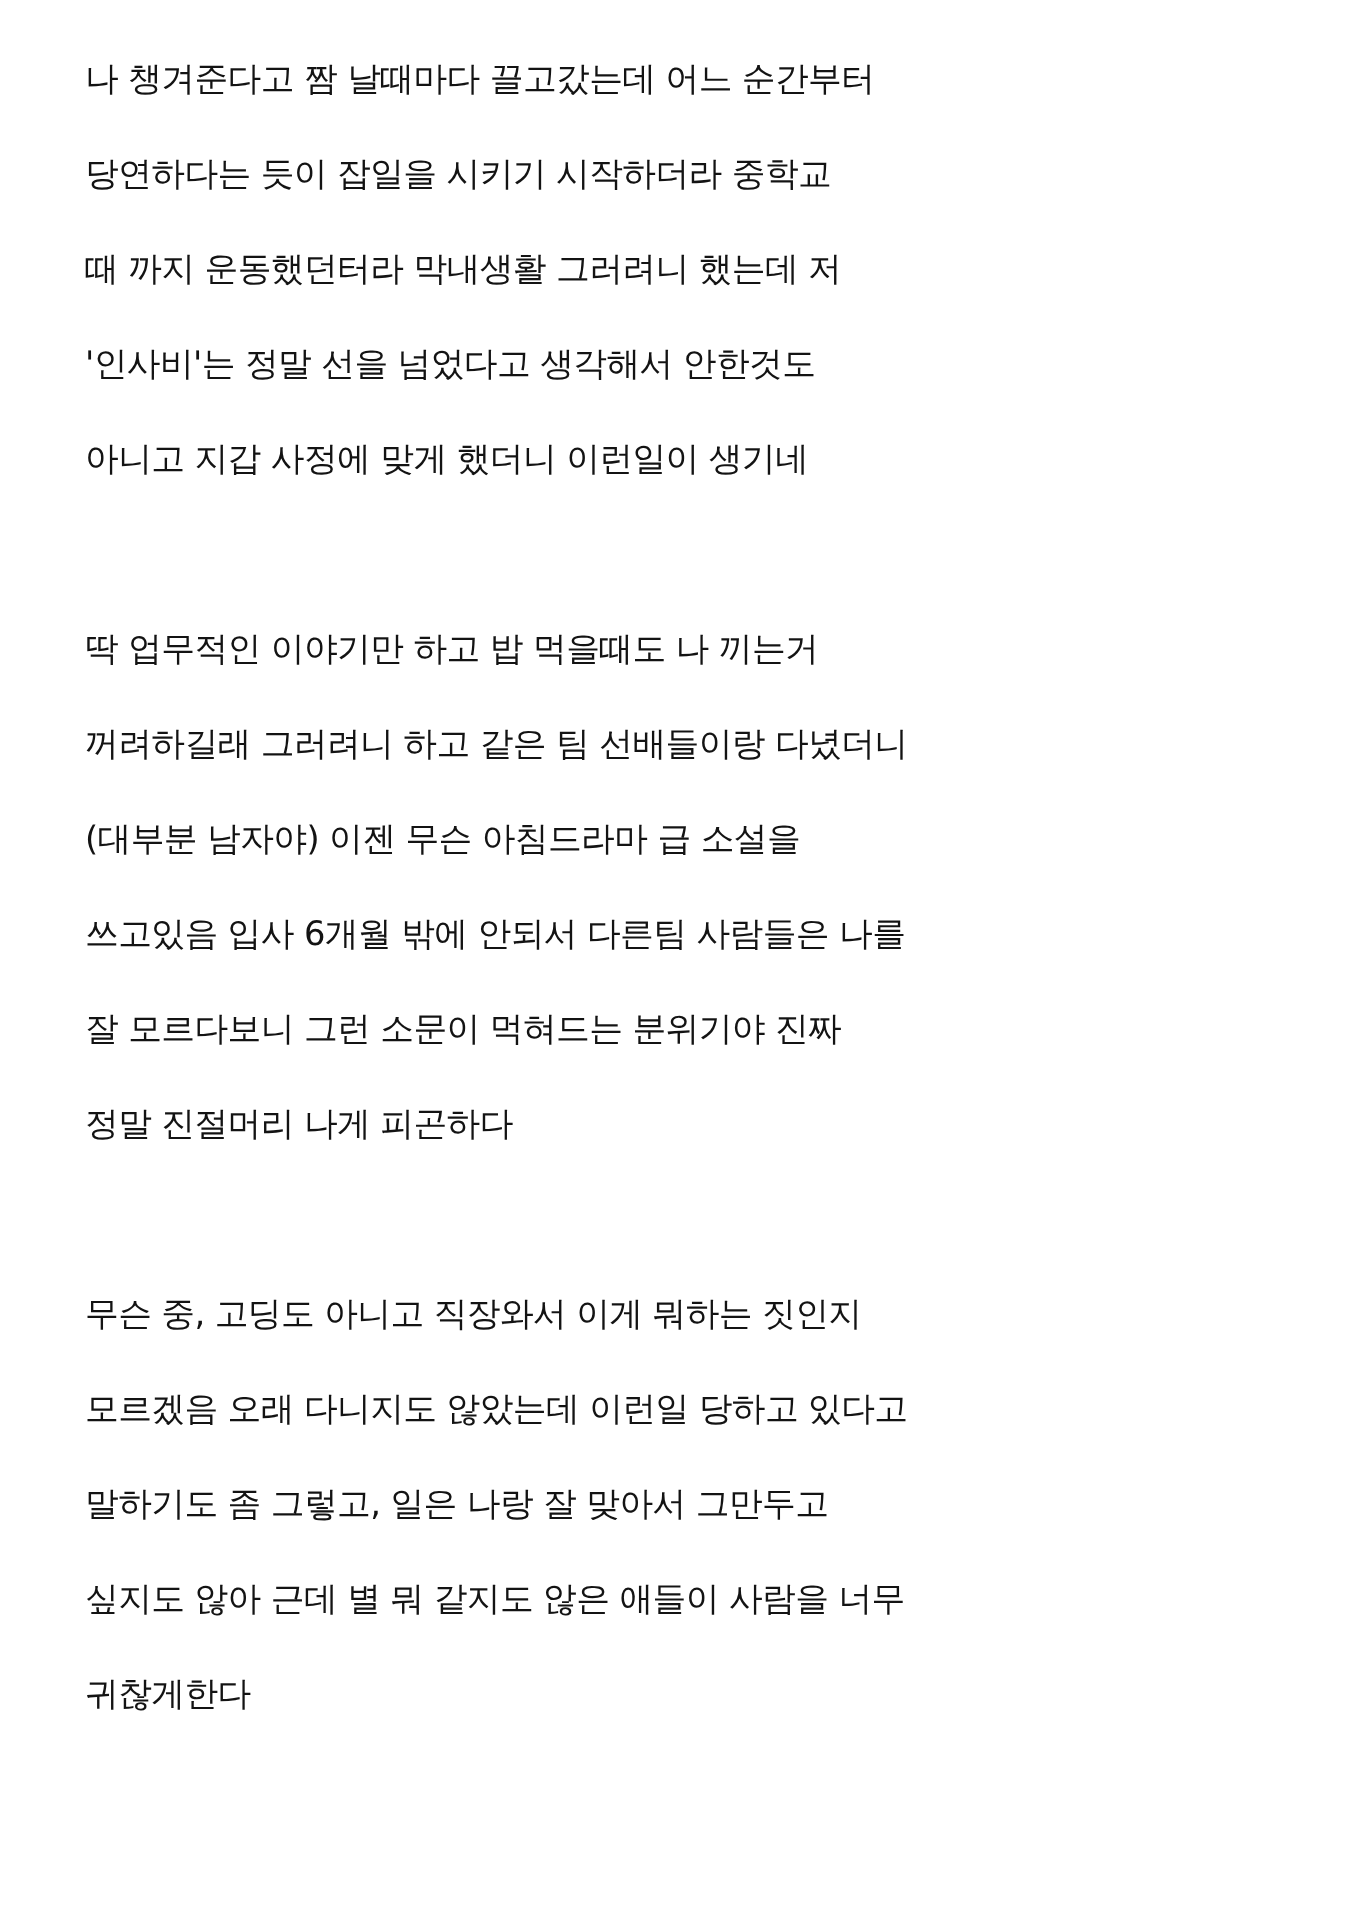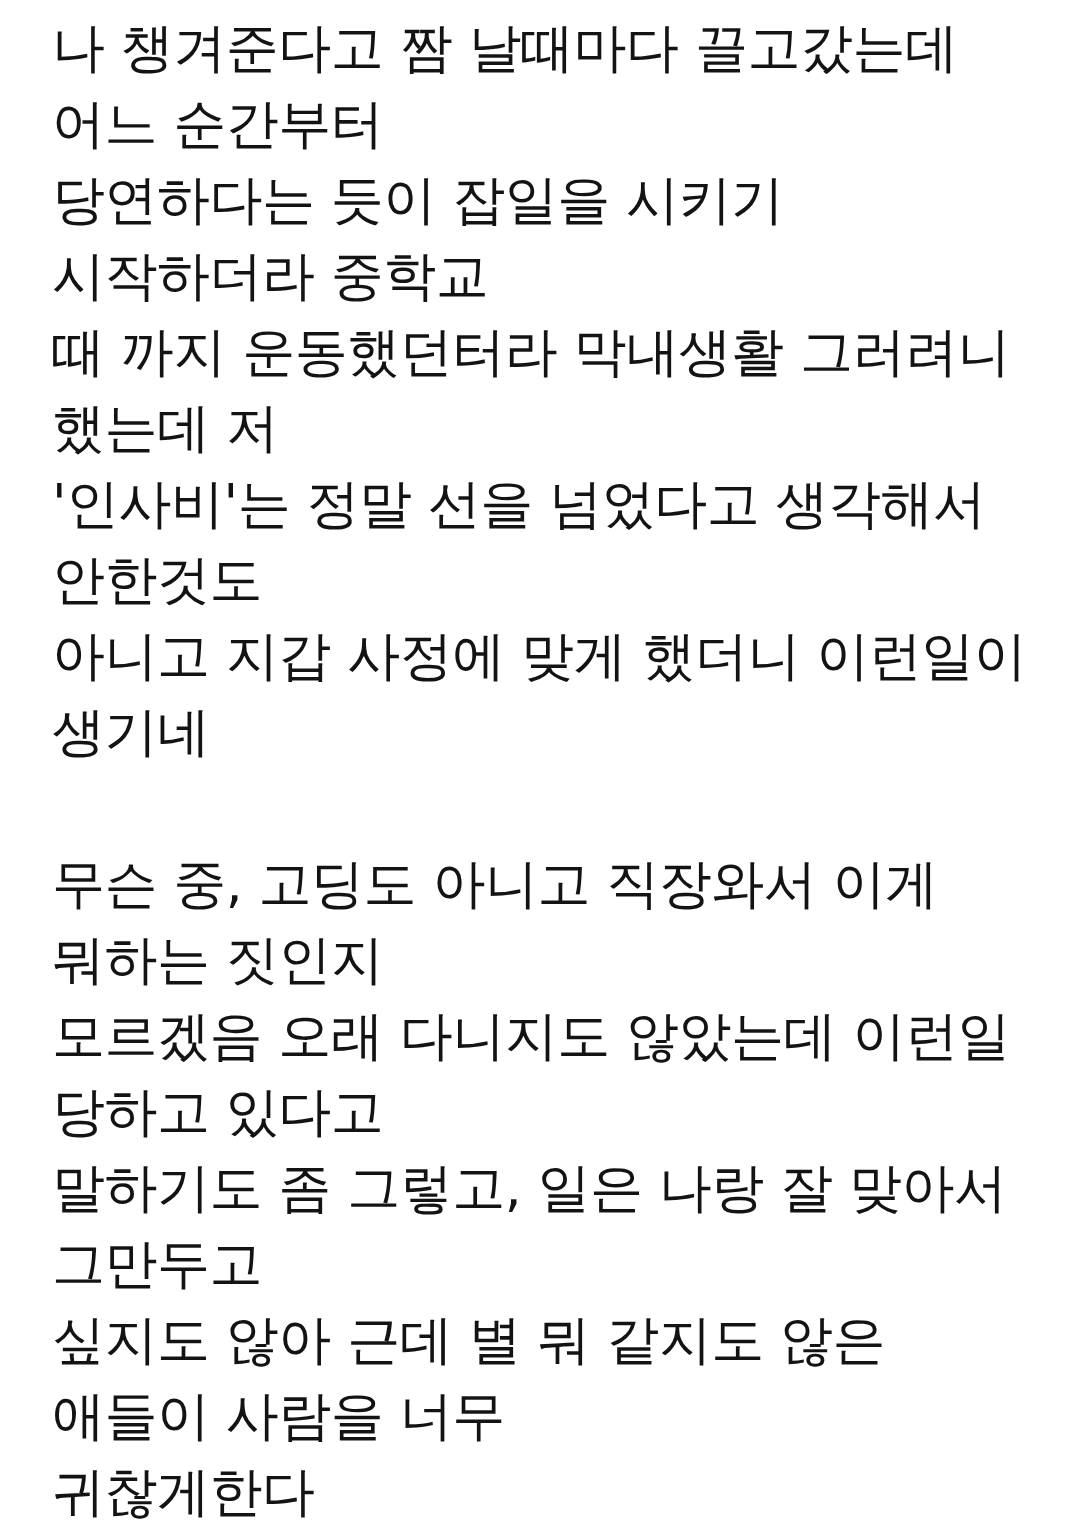--- a/index.html
+++ b/index.html
@@ -13,40 +13,46 @@
     font-family: "DejaVu Sans", "Liberation Sans", sans-serif;
     color: #111111;
     -webkit-font-smoothing: antialiased;
   }
   .post-body {
     box-sizing: border-box;
     width: 1080px;
     padding: 10px 48px 0 52px;
   }
   .paragraph {
-    font-size: 53px;
+    font-size: 27px;
     line-height: 76px;
     letter-spacing: -0.5px;
     color: #131313;
     font-weight: 400;
     word-break: keep-all;
     white-space: pre-wrap;
-    margin: 0;
+    margin: 16px;
   }
   .paragraph + .paragraph {
     margin-top: 76px;
   }
 </style>
 </head>
 <body>
 
 <div class="post-body">
   <p class="paragraph">나 챙겨준다고 짬 날때마다 끌고갔는데 어느 순간부터
 당연하다는 듯이 잡일을 시키기 시작하더라 중학교
 때 까지 운동했던터라 막내생활 그러려니 했는데 저
 '인사비'는 정말 선을 넘었다고 생각해서 안한것도
 아니고 지갑 사정에 맞게 했더니 이런일이 생기네</p>
+  <p class="paragraph">딱 업무적인 이야기만 하고 밥 먹을때도 나 끼는거
+꺼려하길래 그러려니 하고 같은 팀 선배들이랑 다녔더니
+(대부분 남자야) 이젠 무슨 아침드라마 급 소설을
+쓰고있음 입사 6개월 밖에 안되서 다른팀 사람들은 나를
+잘 모르다보니 그런 소문이 먹혀드는 분위기야 진짜
+정말 진절머리 나게 피곤하다</p>
   <p class="paragraph">무슨 중, 고딩도 아니고 직장와서 이게 뭐하는 짓인지
 모르겠음 오래 다니지도 않았는데 이런일 당하고 있다고
 말하기도 좀 그렇고, 일은 나랑 잘 맞아서 그만두고
 싶지도 않아 근데 별 뭐 같지도 않은 애들이 사람을 너무
 귀찮게한다</p>
 </div>
 
 </body></html>

